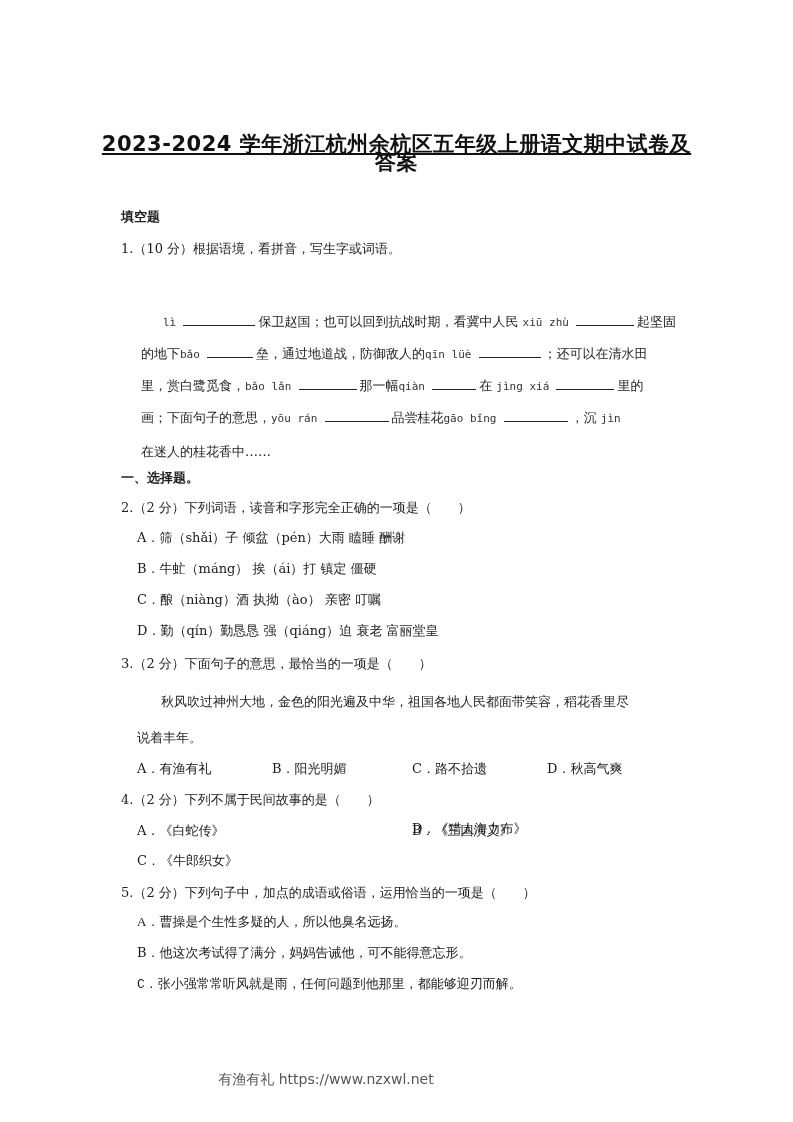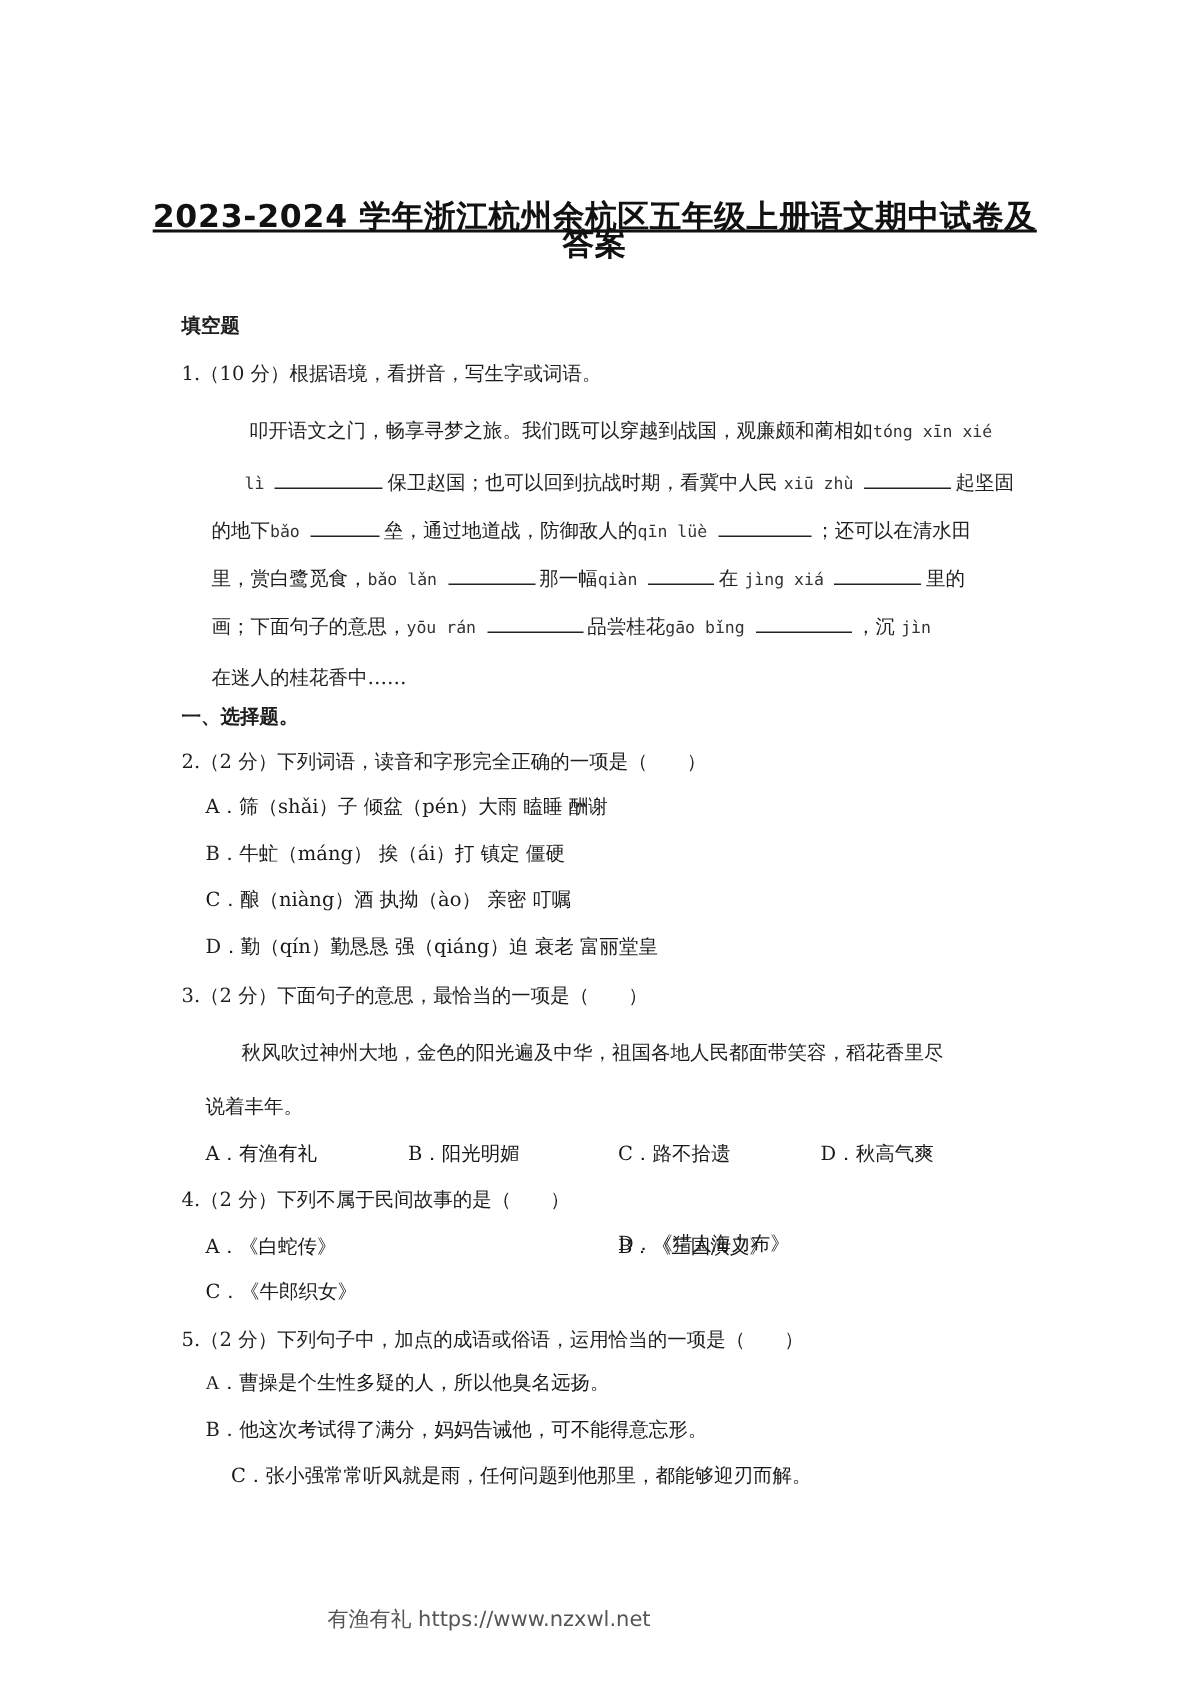--- a/index.html
+++ b/index.html
@@ -22,23 +22,20 @@
 
 <div class="page">
 
   <div class="title" style="top:130px;text-decoration:underline;">2023-2024 学年浙江杭州余杭区五年级上册语文期中试卷及</div>
   <div class="title" style="top:148px;">答案</div>
 
   <div class="line section" style="left:121px; top:208px;">填空题</div>
 
   <div class="line" style="left:121px; top:240px;">1.（10 分）根据语境，看拼音，写生字或词语。</div>
 
-  <div class="line" style="left:166px; top:278px;">
-    <span>叩开语文之门，畅享寻梦之旅。我们既可以穿越到战国，观廉颇和蔺相如</span><span class="py">tóng xīn xié</span>
-  </div>
 
   <div class="line" style="left:141px; top:313px;margin-left:22px;">
     <span class="py">lì</span>
     <span class="blank" style="width:72px;"></span><span>保卫赵国；也可以回到抗战时期，看冀中人民</span>
     <span class="py">xiū zhù</span>
     <span class="blank" style="width:58px;"></span><span>起坚固</span>
   </div>
 
   <div class="line" style="left:141px; top:345px;">
     <span>的地下</span><span class="py">bǎo</span>
@@ -81,16 +78,16 @@
 
   <div class="line" style="left:121px; top:791px;">4.（2 分）下列不属于民间故事的是（　　）</div>
   <div class="opt" style="left:137px; top:822px;">A．《白蛇传》</div>
   <div class="opt" style="left:412px; top:822px;">B．《三国演义》</div>
   <div class="opt" style="left:137px; top:852px;">C．《牛郎织女》</div>
   <div class="opt" style="left:412px; top:820px;">D．《猎人海力布》</div>
 
   <div class="line" style="left:121px; top:884px;">5.（2 分）下列句子中，加点的成语或俗语，运用恰当的一项是（　　）</div>
   <div class="opt" style="left:137px; top:913px;font-family:Liberation Serif, serif;">A．曹操是个生性多疑的人，所以他臭名远扬。</div>
   <div class="opt" style="left:137px; top:944px;">B．他这次考试得了满分，妈妈告诫他，可不能得意忘形。</div>
-  <div class="opt" style="left:154px; top:975px;">C．张小强常常听风就是雨，任何问题到他那里，都能够迎刃而解。</div>
+  <div class="opt" style="left:137px; top:975px;font-family:Liberation Mono, monospace;">C．张小强常常听风就是雨，任何问题到他那里，都能够迎刃而解。</div>
 
   <div class="footer">有渔有礼 https://www.nzxwl.net</div>
 </div>
 
 </body></html>

